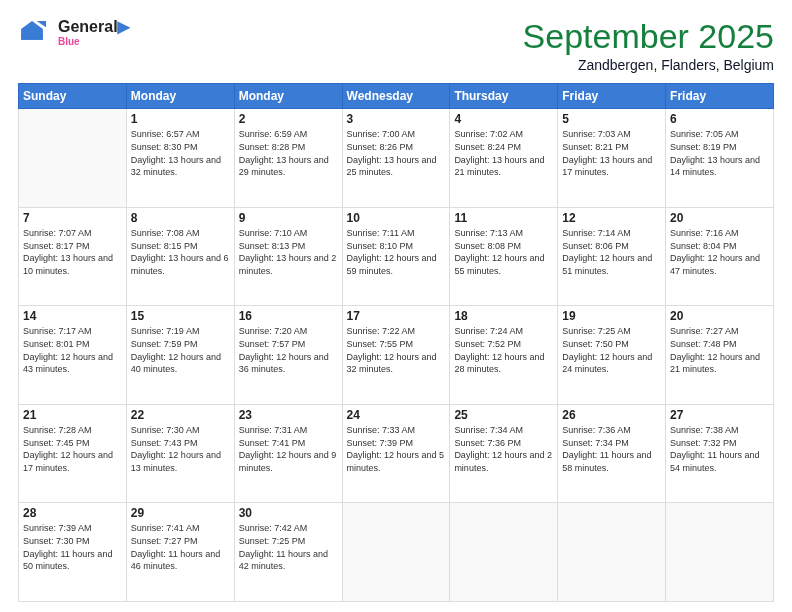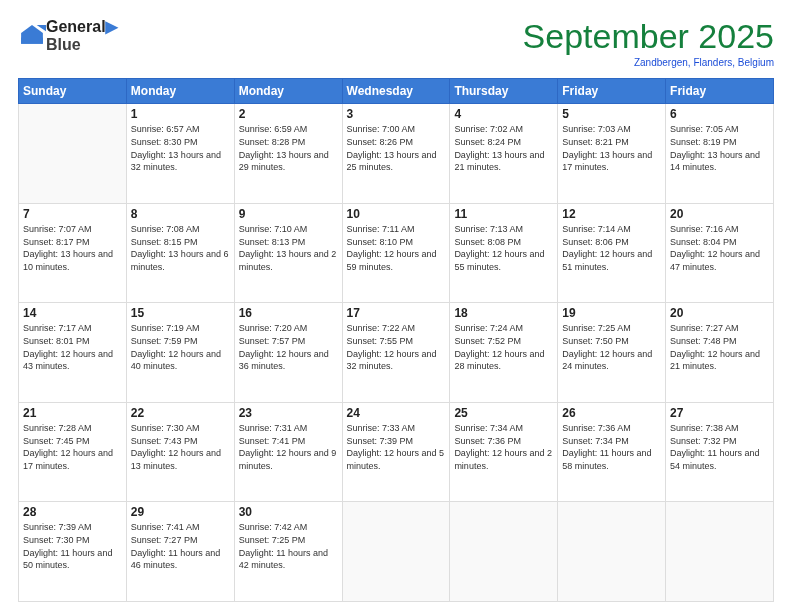--- a/index.html
+++ b/index.html
@@ -19,38 +19,38 @@
     }
     .header {
       display: flex;
       justify-content: space-between;
       align-items: flex-start;
       margin-bottom: 10px;
     }
     .logo {
       display: flex;
       align-items: center;
-      gap: 0;
+      gap: 12px;
     }
     .logo-icon {
       width: 28px;
       height: 28px;
     }
     .title-block {
       text-align: right;
     }
     .main-title {
       font-size: 34px;
       font-weight: normal;
       color: #15803d;
       line-height: 1.1;
     }
     .subtitle {
-      font-size: 10px;
-      color: #1d4ed8;
+      font-size: 14px;
+      color: #0f172a;
       margin-top: 2px;
     }
     .calendar {
       border: 1px solid #ccc;
       border-collapse: collapse;
       width: 100%;
       flex: 1;
     }
     .calendar th {
       background: #3a7bd5;
@@ -93,21 +93,21 @@
 <div class="page">
   <div class="header">
     <div class="logo">
       <svg class="logo-icon" viewBox="0 0 36 36">
         <polygon points="18,4 32,14 32,28 4,28 4,14" fill="#3a7bd5"></polygon>
         <polygon points="24,4 36,12 36,4" fill="#3a7bd5"></polygon>
         <rect x="4" y="20" width="28" height="8" fill="#3a7bd5"></rect>
       </svg>
       <div>
         <div style="font-size:16px;font-weight:bold;line-height:1.1;color:#222;">General<span style="color:#3a7bd5;">▶</span></div>
-        <div style="font-size:16px;font-weight:bold;color:#404040;line-height:1.1;">Blue</div>
+        <div style="font-size:10px;font-weight:bold;color:#ec4899;line-height:1.1;">Blue</div>
       </div>
     </div>
     <div class="title-block">
       <div class="main-title">September 2025</div>
       <div class="subtitle">Zandbergen, Flanders, Belgium</div>
     </div>
   </div>
 
   <table class="calendar">
     <thead>

